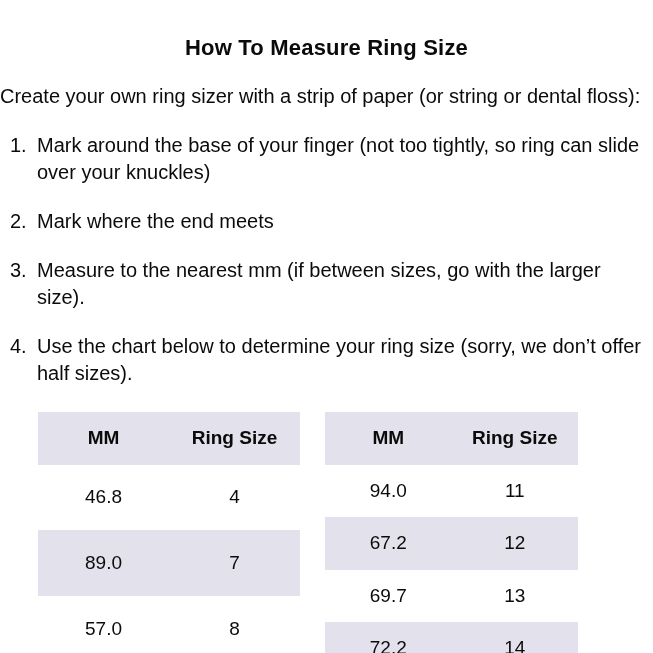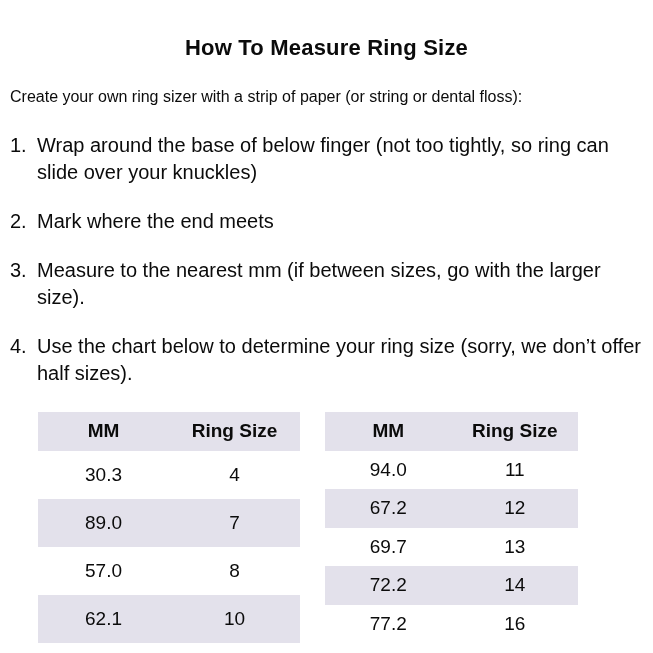--- a/index.html
+++ b/index.html
@@ -14,22 +14,22 @@
 
   .title {
     padding-top: 35px;
     text-align: center;
     font-size: 22px;
     font-weight: bold;
     letter-spacing: 0.2px;
   }
 
   .intro {
-    margin: 22px 12px 0 10px;
-    font-size: 16px;
+    margin: 22px 12px 0 0;
+    font-size: 20px;
     line-height: 27px;
   }
 
   .steps { margin: 0 12px 0 10px; }
   .step {
     display: flex;
     margin-top: 22px;
     font-size: 20px;
     line-height: 27px;
   }
@@ -41,42 +41,42 @@
     margin: 25px 0 0 38px;
     gap: 25px;
   }
   table { border-collapse: collapse; table-layout: fixed; }
   .size-table-left  { width: 262px; }
   .size-table-right { width: 253px; }
   th, td {
     width: 50%;
     text-align: center;
     vertical-align: middle;
-    padding: 5px;
+    padding: 12px;
     height: 28.5px;
     font-size: 19px;
     white-space: nowrap;
   }
   th { font-weight: bold; }
   thead tr { background: #E3E1EB; }
   tbody tr:nth-child(even) { background: #E3E1EB; }
 </style>
 </head>
 <body>
 
 <div class="page">
 
   <div class="title">How To Measure Ring Size</div>
 
   <div class="intro">Create your own ring sizer with a strip of paper (or string or dental floss):</div>
 
   <div class="steps">
     <div class="step">
       <span class="step-num">1.</span>
-      <span class="step-text">Wrap around the base of below finger (not too tightly, so ring can slide over your knuckles)</span>
+      <span class="step-text">Mark around the base of your finger (not too tightly, so ring can slide over your knuckles)</span>
     </div>
     <div class="step">
       <span class="step-num">2.</span>
       <span class="step-text">Mark where the end meets</span>
     </div>
     <div class="step">
       <span class="step-num">3.</span>
       <span class="step-text">Measure to the nearest mm (if between sizes, go with the larger size).</span>
     </div>
     <div class="step">
@@ -89,21 +89,21 @@
 
     <table class="size-table-left">
       <thead>
         <tr>
           <th>MM</th>
           <th>Ring Size</th>
         </tr>
       </thead>
       <tbody>
         <tr>
-          <td>30.3</td>
+          <td>46.8</td>
           <td>4</td>
         </tr>
         <tr>
           <td>89.0</td>
           <td>7</td>
         </tr>
         <tr>
           <td>57.0</td>
           <td>8</td>
         </tr>

